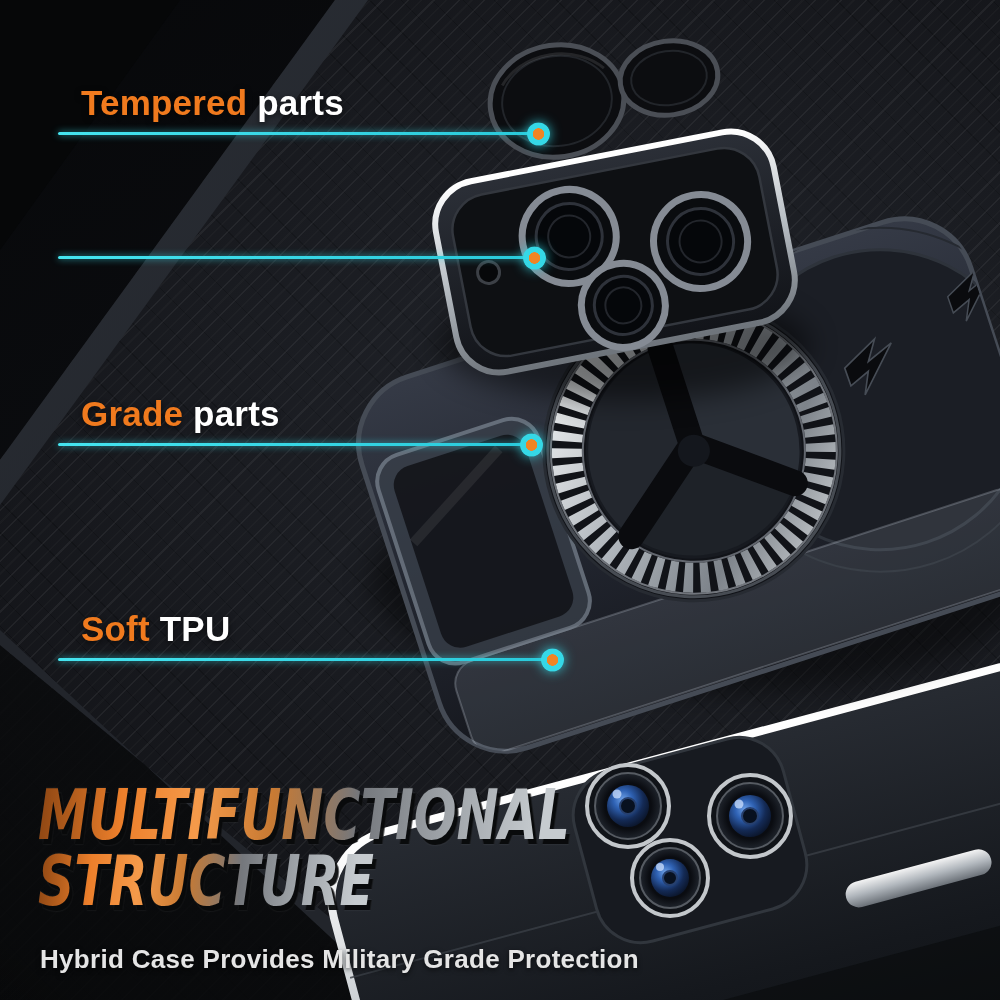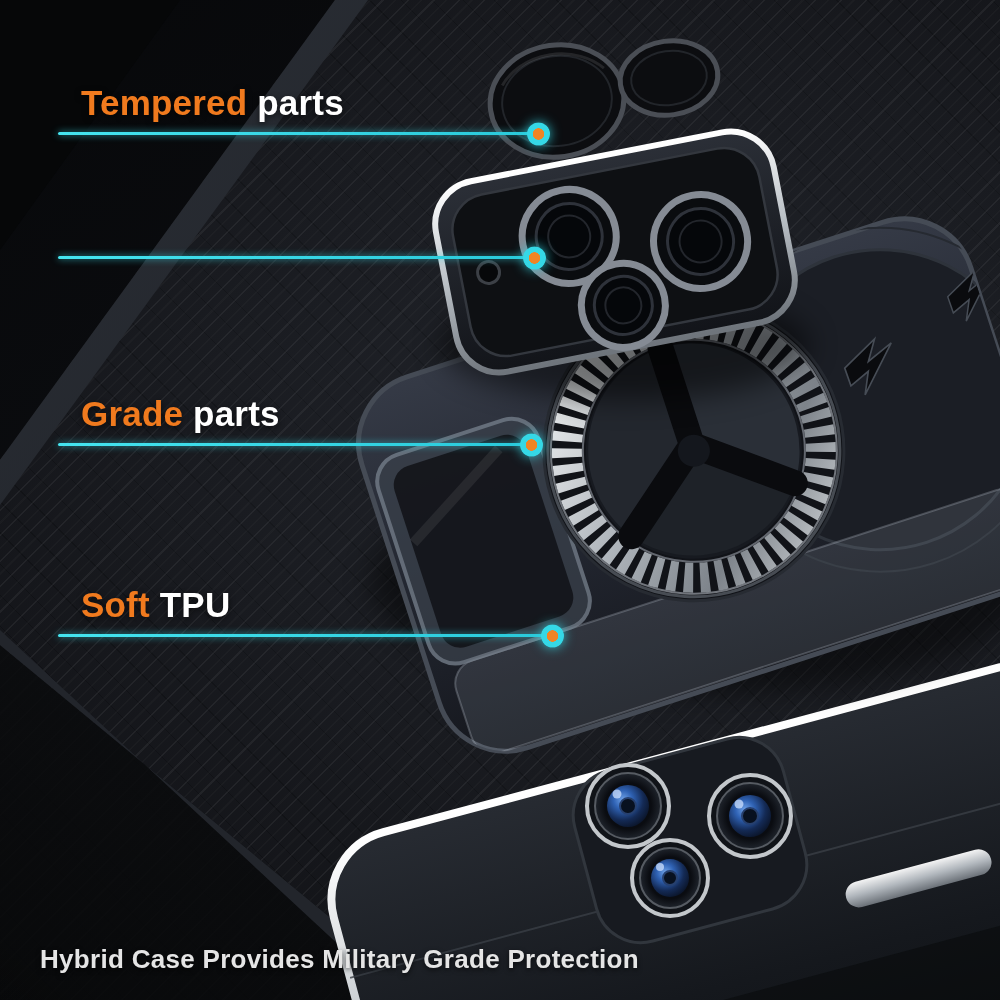--- a/index.html
+++ b/index.html
@@ -262,23 +262,27 @@
     <div class="callout-line" style="width:477px">
         <span class="callout-dot"></span>
       </div>
   </div>
   <div class="callout" style="top:393px">
     <div class="callout-text"><span class="hl">Grade</span><span> parts</span></div>
     <div class="callout-line" style="width:474px">
         <span class="callout-dot"></span>
       </div>
   </div>
-  <div class="callout" style="top:584px">
+  <div class="callout" style="top:608px">
     <div class="callout-text"><span class="hl">Soft</span><span> TPU</span></div>
     <div class="callout-line" style="width:495px">
         <span class="callout-dot"></span>
       </div>
   </div>
 
+  <div class="headline">
+    <div><span class="headline-line">MULTIFUNCTIONAL</span></div>
+    <div><span class="headline-line">STRUCTURE</span></div>
+  </div>
 
   <div class="tagline">Hybrid Case Provides Military Grade Protection</div>
 
 </div>
 
 </body></html>

